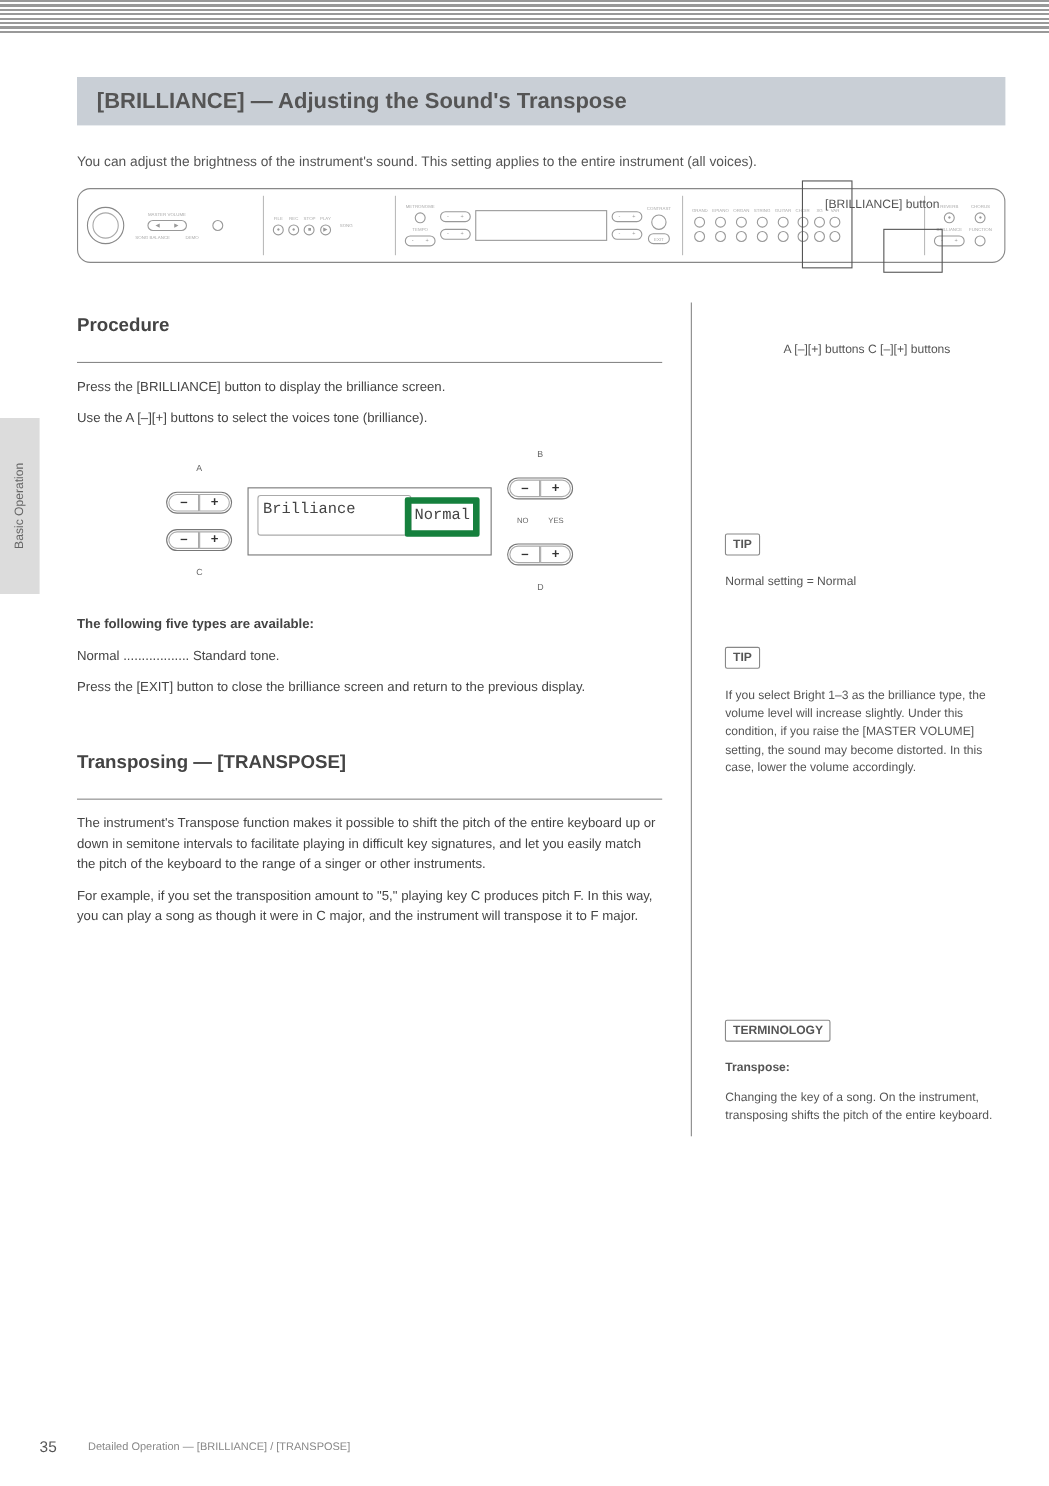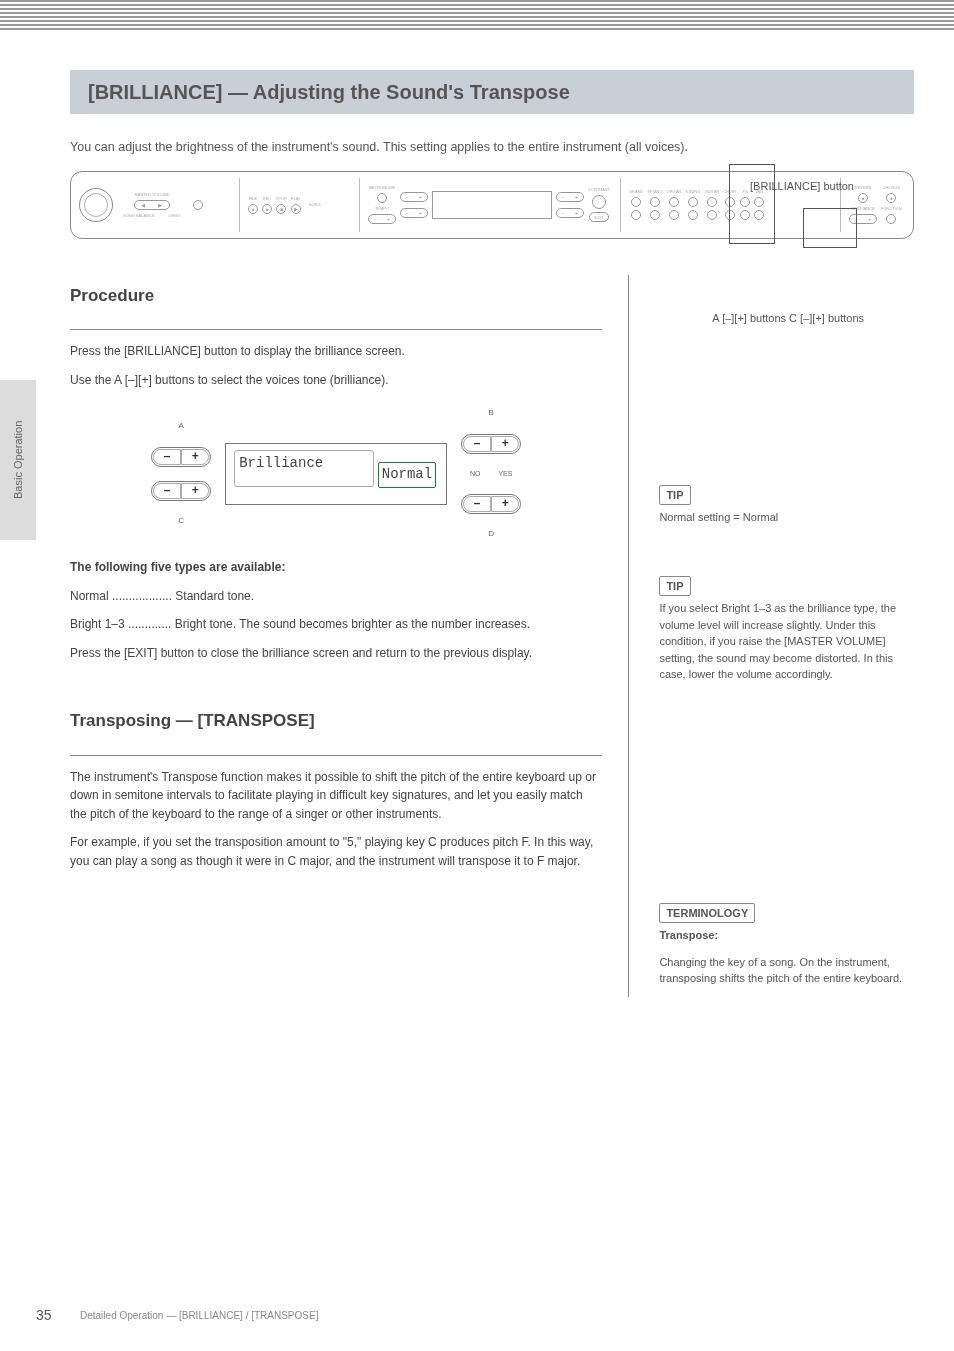--- a/index.html
+++ b/index.html
@@ -214,34 +214,34 @@
     border: 1px solid #aaa;
     border-radius: 3px;
     width: 140px;
     padding: 2px 4px 12px 4px;
     font-size: 14px;
   }
   .lcd-val {
     position: absolute;
     right: 10px; bottom: 16px;
     font-size: 14px;
-    border: 1px solid #15803d;
+    border: 6px solid #15803d;
     border-radius: 2px;
     padding: 1px 3px;
   }
 
   .tip-label {
     font-size: 11px;
     font-weight: bold;
     background: #fff;
     border: 1px solid #888;
     padding: 1px 6px;
     border-radius: 2px;
     display: inline-block;
-    margin-bottom: 4px;
+    margin-bottom: 16px;
   }
 
   .page-num {
     position: absolute;
     left: 36px;
     bottom: 28px;
     font-size: 14px;
     color: #555;
   }
   .foot-title {
@@ -456,21 +456,20 @@
           <div class="btn-pair">
             <div class="btn-half">–</div>
             <div class="btn-half">+</div>
           </div>
           <div class="btn-letter">D</div>
         </div>
       </div>
 
       <p class="para" style="font-weight:bold;">The following five types are available:</p>
       <p class="para">Normal .................. Standard tone.</p>
-      <p class="para">Bright 1–3 ............. Bright tone. The sound becomes brighter as the number increases.</p>
 
       <p class="para">Press the [EXIT] button to close the brilliance screen and return to the previous display.</p>
 
       <div style="height:28px;"></div>
 
       <div class="h2">Transposing — [TRANSPOSE]</div>
       <p class="para">The instrument's Transpose function makes it possible to shift the pitch of the entire keyboard up or down in semitone intervals to facilitate playing in difficult key signatures, and let you easily match the pitch of the keyboard to the range of a singer or other instruments.</p>
       <p class="para">For example, if you set the transposition amount to "5," playing key C produces pitch F. In this way, you can play a song as though it were in C major, and the instrument will transpose it to F major.</p>
 
     </div>

